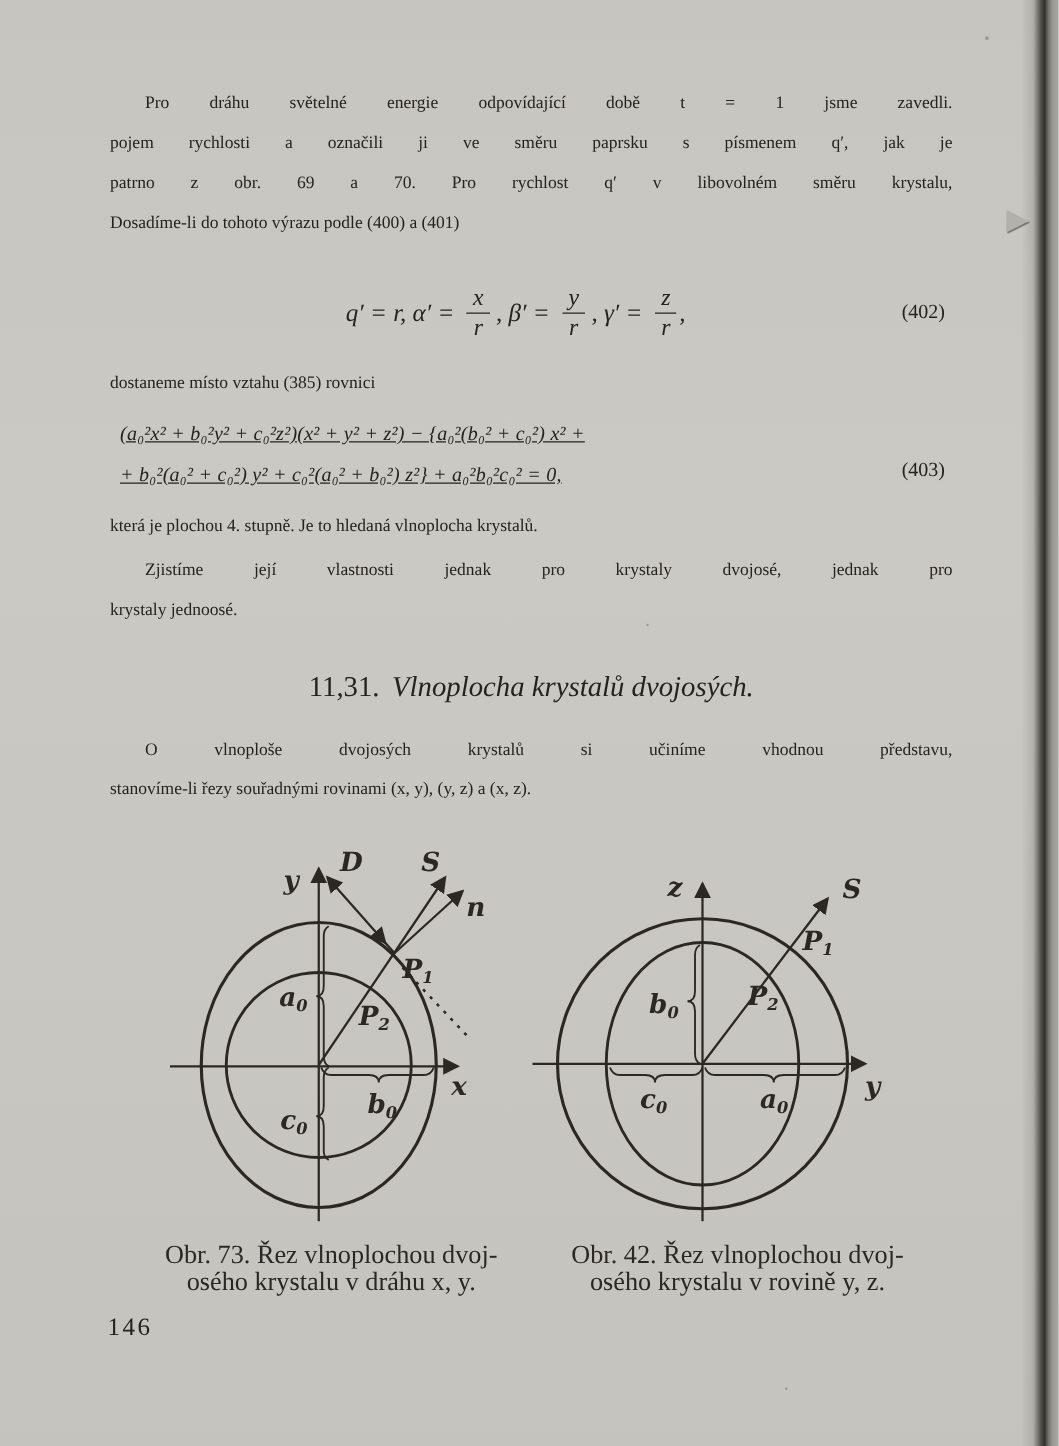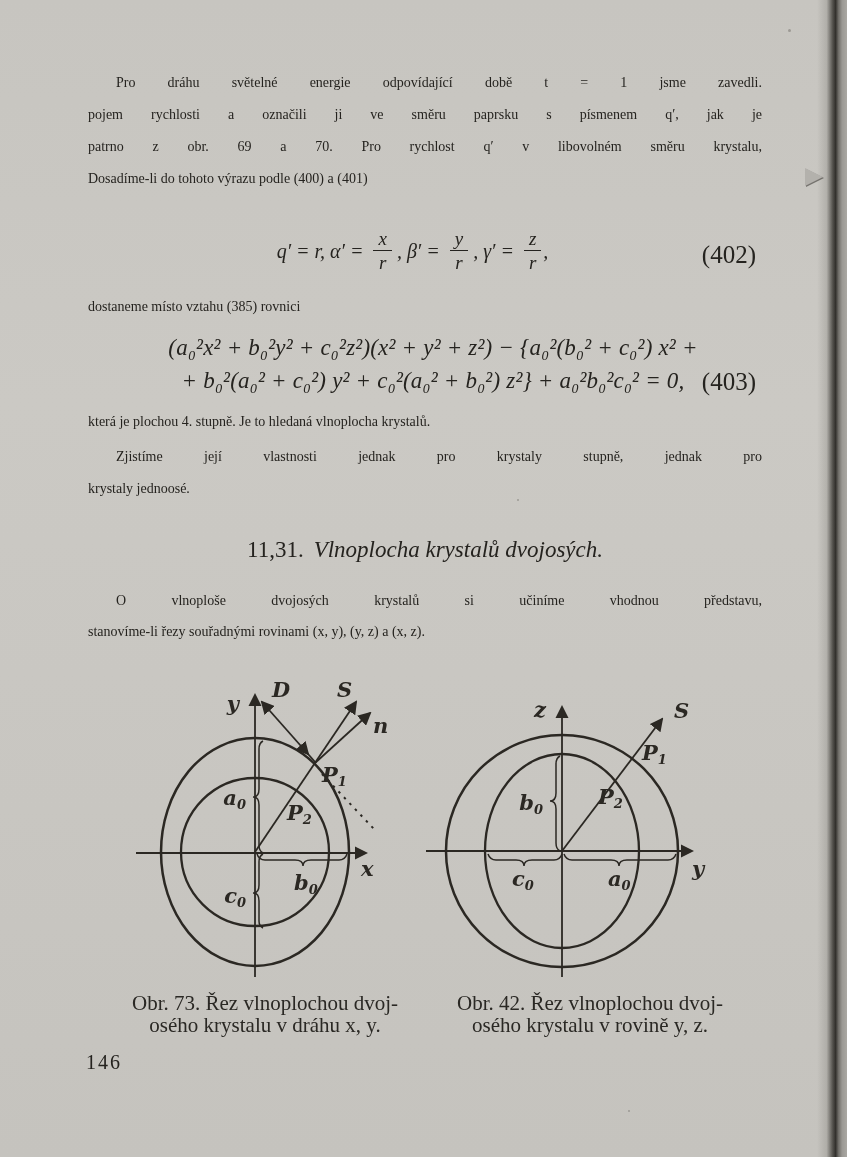--- a/index.html
+++ b/index.html
@@ -11,26 +11,26 @@
     color:#25231f;
   }
   
   .tblock{position:absolute;left:88px;width:674px;font-size:14px;}
   .pline{height:32px;line-height:32px;overflow:hidden;white-space:normal;}
   .j{text-align:justify;}
   .j::after{content:"";display:inline-block;width:100%;height:0;}
   .indent{text-indent:28px;}
   
   .eq{position:absolute;left:88px;width:674px;font-style:italic;font-size:20px;}
-  .eq .tag{position:absolute;right:6px;font-style:normal;font-size:25px;}
+  .eq .tag{position:absolute;right:6px;font-style:normal;font-size:16px;}
   .frac{display:inline-block;vertical-align:-0.60em;text-align:center;font-size:19px;line-height:1;margin:0 2px;}
   .frac .fn{display:block;border-bottom:1.5px solid #25231f;padding:0 5px 2px;}
   .frac .fd{display:block;padding-top:2px;}
   .eqpart{margin:11px 3px;}
-  .eq403line{text-align:center;line-height:33px;height:33px;font-size:23px;letter-spacing:0.2px;}
+  .eq403line{line-height:33px;height:33px;font-size:16px;letter-spacing:0.2px;text-decoration:underline;}
   
   .heading{position:absolute;left:88px;width:674px;text-align:center;font-size:23px;}
   .heading .hnum{font-style:normal;margin-right:10px;}
   .heading .htitle{font-style:italic;}
   
   svg text{font-family:"DejaVu Serif","Liberation Serif",serif;font-style:italic;font-weight:bold;font-size:21px;fill:#2b2823;}
   svg .svgsub{font-size:13px;}
   
   .caption{position:absolute;font-size:21px;line-height:22px;text-align:center;color:#2a2824;}
   
@@ -72,21 +72,21 @@
     <div class="eq403line" style="position:relative;left:8px;">(a₀²x² + b₀²y² + c₀²z²)(x² + y² + z²) − {a₀²(b₀² + c₀²) x² +</div>
     <div class="eq403line" style="position:relative;left:8px;">+ b₀²(a₀² + c₀²) y² + c₀²(a₀² + b₀²) z²} + a₀²b₀²c₀² = 0,</div>
     <span class="tag" style="top:37px;">(403)</span>
   </div>
 
   <div class="tblock" style="top:406px;">
     <div class="pline">která je plochou 4. stupně. Je to hledaná vlnoplocha krystalů.</div>
   </div>
 
   <div class="tblock" style="top:441px;">
-    <div class="pline j indent">Zjistíme její vlastnosti jednak pro krystaly stupně, jednak pro</div>
+    <div class="pline j indent">Zjistíme její vlastnosti jednak pro krystaly dvojosé, jednak pro</div>
     <div class="pline">krystaly jednoosé.</div>
   </div>
 
   <div class="heading" style="top:537px;">
     <span class="hnum">11,31.</span><span class="htitle">Vlnoplocha krystalů dvojosých.</span>
   </div>
 
   <div class="tblock" style="top:585px;">
     <div class="pline j indent" style="height:31px;line-height:31px;">O vlnoploše dvojosých krystalů si učiníme vhodnou představu,</div>
     <div class="pline" style="height:31px;line-height:31px;">stanovíme-li řezy souřadnými rovinami (x, y), (y, z) a (x, z).</div>

